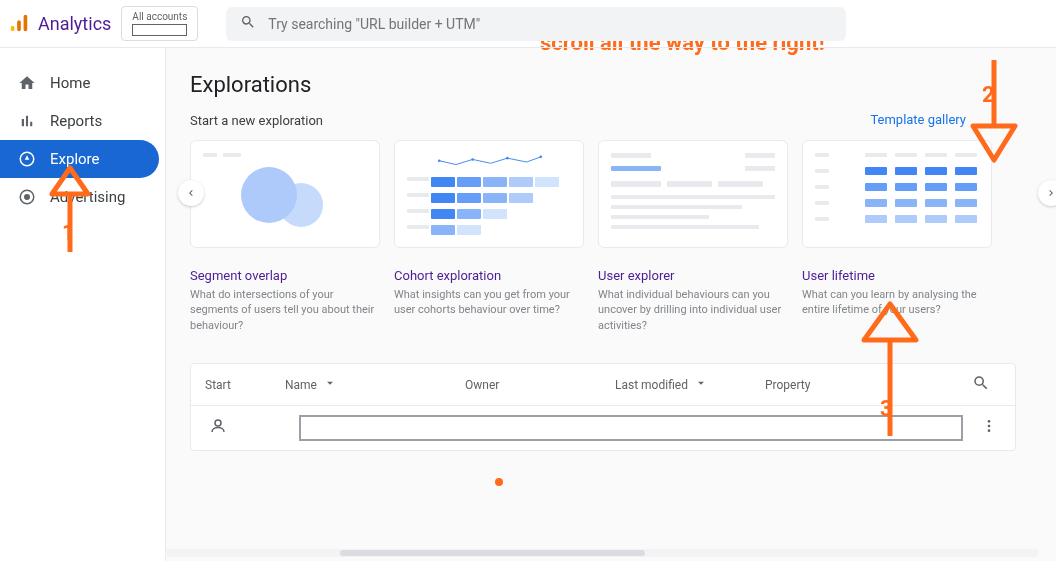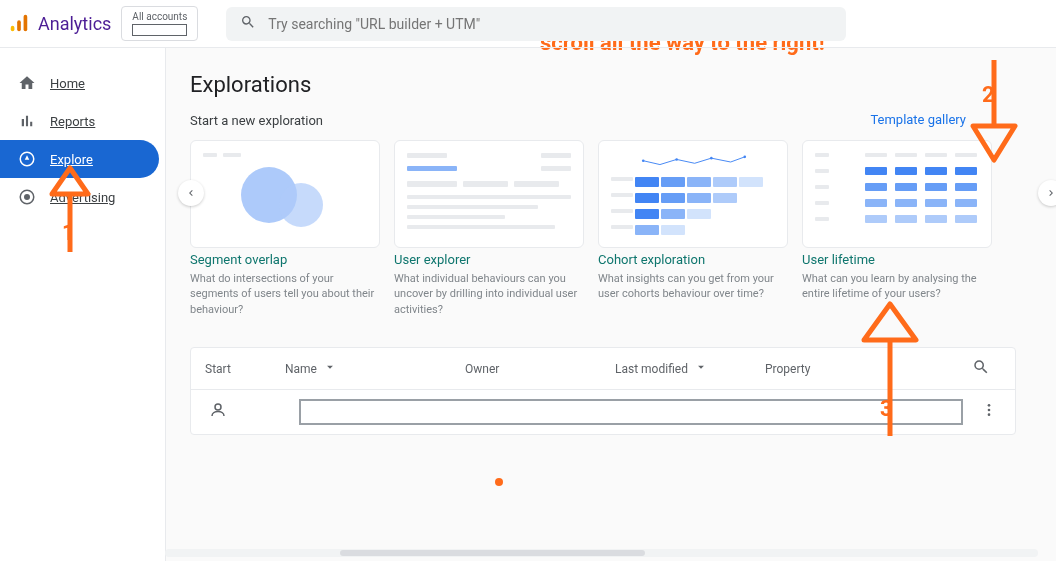--- a/index.html
+++ b/index.html
@@ -9,36 +9,36 @@
     .logo-area { display: flex; align-items: center; gap: 8px; }
     .logo-icon { width: 22px; height: 22px; }
     .logo-text { font-size: 18px; color: #4c1d95; font-weight: 400; }
     .account-box { margin-left: 2px; border: 1px solid #dadce0; border-radius: 4px; padding: 4px 10px; font-size: 10px; color: #5f6368; min-width: 65px; }
     .account-box .line2 { border: 1px solid #5f6368; height: 12px; width: 55px; margin-top: 2px; }
     .search-bar { margin-left: 20px; background: #f1f3f4; border-radius: 6px; height: 34px; display: flex; align-items: center; padding: 0 14px; gap: 12px; flex: 0 0 620px; }
     .search-bar input { border: none; background: transparent; font-size: 14px; color: #5f6368; outline: none; width: 100%; }
     
     .layout { display: flex; height: calc(561px - 48px); }
     .sidebar { width: 165px; padding-top: 16px; }
-    .nav-item { display: flex; align-items: center; gap: 14px; padding: 10px 18px; font-size: 13px; color: #3c4043; cursor: pointer; border-radius: 0 24px 24px 0; margin-right: 6px; text-decoration: underline; }
+    .nav-item { display: flex; align-items: center; gap: 14px; padding: 10px 18px; font-size: 15px; color: #3c4043; cursor: pointer; border-radius: 0 24px 24px 0; margin-right: 6px; }
     .nav-item.active { background: #1967d2; color: #fff; }
     .nav-item .icon { width: 18px; height: 18px; display: flex; align-items: center; justify-content: center; }
     
     .main { flex: 1; background: #fafafa; padding: 24px 40px 24px 24px; position: relative; border-left: 1px solid #e8eaed; overflow: hidden; }
     h1 { font-size: 22px; font-weight: 400; color: #202124; margin-bottom: 16px; }
     .subhead { font-size: 13px; color: #3c4043; margin-bottom: 12px; }
     .gallery-link { position: absolute; right: 90px; top: 64px; font-size: 13px; color: #1a73e8; }
     
     .cards-row { display: flex; gap: 14px; position: relative; align-items: flex-start; }
     .scroll-btn { width: 26px; height: 26px; border-radius: 50%; background: #fff; box-shadow: 0 1px 3px rgba(0,0,0,0.2); display: flex; align-items: center; justify-content: center; position: absolute; top: 40px; z-index: 5; cursor: pointer; }
     .scroll-left { left: -12px; }
     .scroll-right { right: -48px; }
     .card { width: 190px; }
     .card-preview { width: 190px; height: 108px; background: #fff; border: 1px solid #e8eaed; border-radius: 6px; padding: 12px; display: flex; flex-direction: column; gap: 4px; overflow: hidden; }
-    .card-title { font-size: 13px; color: #0f766e; margin-top: 4px; }
+    .card-title { font-size: 13px; color: #4c1d95; margin-top: 20px; }
     .card-desc { font-size: 11px; color: #80868b; margin-top: 4px; line-height: 1.4; }
     
     .ghost-line { background: #e8eaed; height: 4px; border-radius: 1px; }
     .ghost-line.blue { background: #8ab4f8; }
     .ghost-block { background: #aecbfa; border-radius: 1px; }
     
     .table-container { margin-top: 30px; background: #fff; border: 1px solid #e8eaed; border-radius: 4px; }
     .table-header { display: flex; align-items: center; padding: 10px 14px; font-size: 12px; color: #5f6368; border-bottom: 1px solid #e8eaed; }
     .col-type { width: 80px; }
     .col-name { width: 180px; display: flex; align-items: center; gap: 6px; }
@@ -149,44 +149,20 @@
               <div class="ghost-line" style="width:14px;"></div>
               <div class="ghost-line" style="width:18px;"></div>
             </div>
           <div class="venn">
               <div class="c1"></div>
               <div class="c2"></div>
             </div>
         </div>
         <div class="card-title">Segment overlap</div>
         <div class="card-desc">What do intersections of your segments of users tell you about their behaviour?</div>
-      </div>
-
-      <div class="card">
-        <div class="card-preview">
-          <div style="display:flex;justify-content:space-between;margin-bottom:4px;">
-              <div class="ghost-line" style="width:40px;height:5px;"></div>
-              <div class="ghost-line" style="width:30px;height:5px;"></div>
-            </div>
-          <div style="display:flex;justify-content:space-between;margin-bottom:6px;">
-              <div class="ghost-line blue" style="width:50px;height:5px;"></div>
-              <div class="ghost-line" style="width:30px;height:5px;"></div>
-            </div>
-          <div style="display:flex;gap:6px;margin-bottom:4px;">
-              <div class="ghost-line" style="width:50px;height:6px;"></div>
-              <div class="ghost-line" style="width:45px;height:6px;"></div>
-              <div class="ghost-line" style="width:45px;height:6px;"></div>
-            </div>
-          <div class="ghost-line" style="width:100%;height:4px;margin-bottom:2px;"></div>
-          <div class="ghost-line" style="width:80%;height:4px;margin-bottom:2px;"></div>
-          <div class="ghost-line" style="width:60%;height:4px;margin-bottom:2px;"></div>
-          <div class="ghost-line" style="width:90%;height:4px;"></div>
-        </div>
-        <div class="card-title">User explorer</div>
-        <div class="card-desc">What individual behaviours can you uncover by drilling into individual user activities?</div>
       </div>
 
       <div class="card">
         <div class="card-preview">
           <svg width="166" height="28" viewBox="0 0 166 28">
               <polyline points="4,12 30,18 56,10 84,16 110,8 140,14 162,6" fill="none" stroke="#4285f4" stroke-width="1.5"></polyline>
               <circle cx="4" cy="12" r="2" fill="#4285f4"></circle>
               <circle cx="56" cy="10" r="2" fill="#4285f4"></circle>
               <circle cx="110" cy="8" r="2" fill="#4285f4"></circle>
               <circle cx="162" cy="6" r="2" fill="#4285f4"></circle>
@@ -217,20 +193,44 @@
               <div class="ghost-block" style="width:24px;height:10px;background:#8ab4f8;"></div>
               <div class="ghost-block" style="width:24px;height:10px;background:#d2e3fc;"></div>
             </div>
         </div>
         <div class="card-title">Cohort exploration</div>
         <div class="card-desc">What insights can you get from your user cohorts behaviour over time?</div>
       </div>
 
       <div class="card">
         <div class="card-preview">
+          <div style="display:flex;justify-content:space-between;margin-bottom:4px;">
+              <div class="ghost-line" style="width:40px;height:5px;"></div>
+              <div class="ghost-line" style="width:30px;height:5px;"></div>
+            </div>
+          <div style="display:flex;justify-content:space-between;margin-bottom:6px;">
+              <div class="ghost-line blue" style="width:50px;height:5px;"></div>
+              <div class="ghost-line" style="width:30px;height:5px;"></div>
+            </div>
+          <div style="display:flex;gap:6px;margin-bottom:4px;">
+              <div class="ghost-line" style="width:50px;height:6px;"></div>
+              <div class="ghost-line" style="width:45px;height:6px;"></div>
+              <div class="ghost-line" style="width:45px;height:6px;"></div>
+            </div>
+          <div class="ghost-line" style="width:100%;height:4px;margin-bottom:2px;"></div>
+          <div class="ghost-line" style="width:80%;height:4px;margin-bottom:2px;"></div>
+          <div class="ghost-line" style="width:60%;height:4px;margin-bottom:2px;"></div>
+          <div class="ghost-line" style="width:90%;height:4px;"></div>
+        </div>
+        <div class="card-title">User explorer</div>
+        <div class="card-desc">What individual behaviours can you uncover by drilling into individual user activities?</div>
+      </div>
+
+      <div class="card">
+        <div class="card-preview">
           <div style="display:flex;gap:8px;justify-content:flex-start;margin-bottom:6px;">
               <div class="ghost-line" style="width:14px;"></div>
               <div style="width:20px;"></div>
               <div class="ghost-line" style="width:22px;"></div>
               <div class="ghost-line" style="width:22px;"></div>
               <div class="ghost-line" style="width:22px;"></div>
               <div class="ghost-line" style="width:22px;"></div>
             </div>
           <div style="display:flex;gap:8px;align-items:center;margin-bottom:4px;">
               <div class="ghost-line" style="width:14px;"></div>

